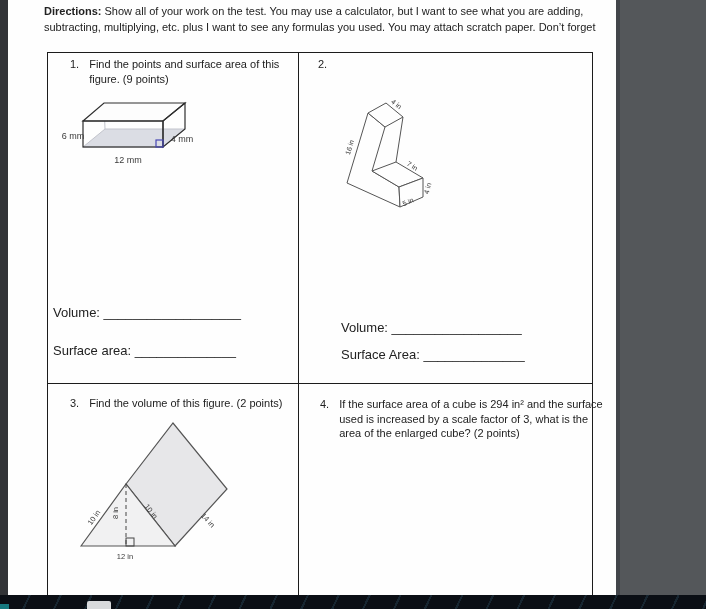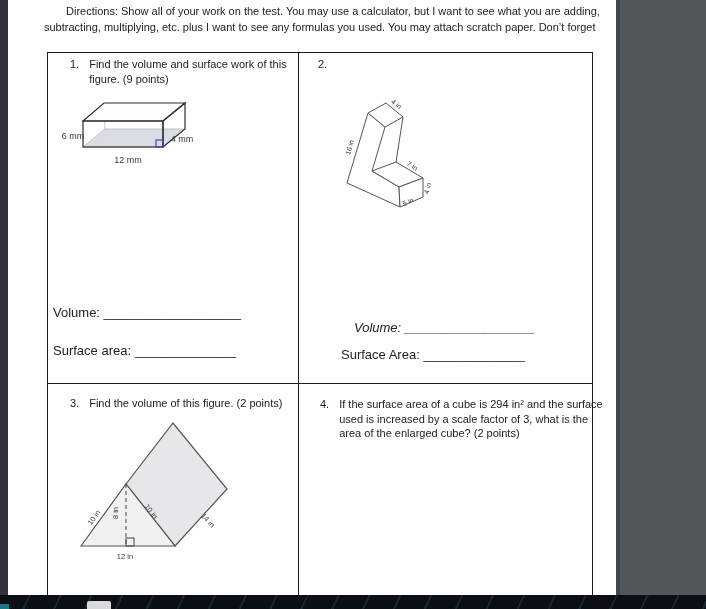--- a/index.html
+++ b/index.html
@@ -10,38 +10,38 @@
   .left-strip { position:absolute; left:0; top:0; width:8px; height:595px; background:#323437; }
   .page { position:absolute; left:8px; top:0; width:608px; height:595px; background:#fefefe; overflow:hidden; }
   .right-edge { position:absolute; left:616px; top:0; width:4px; height:595px; background:#42454a; }
 
   .taskbar { position:absolute; left:0; top:595px; width:706px; height:14px; background:#0b0f15;
              background-image:repeating-linear-gradient(115deg, rgba(45,80,100,0.0) 0 26px, rgba(45,80,100,0.35) 26px 28px); }
   .taskbar-accent { position:absolute; left:0; bottom:0; width:9px; height:5px; background:#177a80; }
   .taskbar-pill { position:absolute; left:87px; top:6px; width:24px; height:8px; background:#d8dadc; border-radius:2px 2px 0 0; }
 
   .directions { position:absolute; left:36px; top:4px; width:566px; font-size:11px; line-height:15.5px; color:#222; }
-  .bold { font-weight:normal;margin-left:22px; }
+  .bold { font-weight:bold; }
 
   .cell { position:absolute; border:1px solid #1c1c1c; background:transparent; }
   .c1 { left:39px; top:52px;  width:252px; height:332px; }
   .c2 { left:290px; top:52px; width:295px; height:332px; }
   .c3 { left:39px; top:383px; width:252px; height:240px; }
   .c4 { left:290px; top:383px; width:295px; height:240px; }
 
   .prob-header { position:absolute; display:flex; column-gap:10px; font-size:11px; line-height:14.5px; color:#222; }
   .ph1 { left:62px;  top:57px; }
   .ph2 { left:310px; top:57px; }
   .ph3 { left:62px;  top:396px; }
   .ph4 { left:312px; top:397px; }
 
   .answer-row { position:absolute; font-size:13px; color:#222; white-space:nowrap; }
   .a1v { left:45px;  top:305px; }
   .a1s { left:45px;  top:343px; }
-  .a2v { left:346px; top:320px;font-style:italic; }
+  .a2v { left:333px; top:320px; }
   .a2s { left:333px; top:347px; }
 
   .fig { position:absolute; }
   .fig1 { left:45px;  top:98px;  width:150px; height:70px; }
   .fig2 { left:335px; top:90px;  width:120px; height:120px; }
   .fig3 { left:60px;  top:418px; width:170px; height:145px; }
 
   svg text { fill:#3a3a3a; }
   .figlabel-lg { font-size:9px; }
   .figlabel-sm { font-size:7px; }
@@ -62,21 +62,21 @@
     </div>
 
     <div class="cell c1"></div>
     <div class="cell c2"></div>
     <div class="cell c3"></div>
     <div class="cell c4"></div>
 
     <div class="prob-header ph1">
       <span>1.</span>
       <span>
-        <div>Find the volume and surface work of this</div>
+        <div>Find the points and surface area of this</div>
         <div>figure. (9 points)</div>
       </span>
     </div>
 
     <svg class="fig fig1" viewBox="0 0 150 70">
       <polygon points="30,49 110,49 132,31 52,31" fill="#dbdde4" stroke="#c2c4cc" stroke-width="1"></polygon>
       <line x1="51" y1="5" x2="52" y2="31" stroke="#c2c4cc" stroke-width="1"></line>
       <polygon points="30,23 51,5 132,5 110,23" fill="#fdfdfd" stroke="#2e2e2e" stroke-width="1.2"></polygon>
       <polygon points="110,23 132,5 132,31 110,49" fill="none" stroke="#2e2e2e" stroke-width="1.2"></polygon>
       <rect x="30" y="23" width="80" height="26" fill="none" stroke="#2e2e2e" stroke-width="1.2"></rect>

